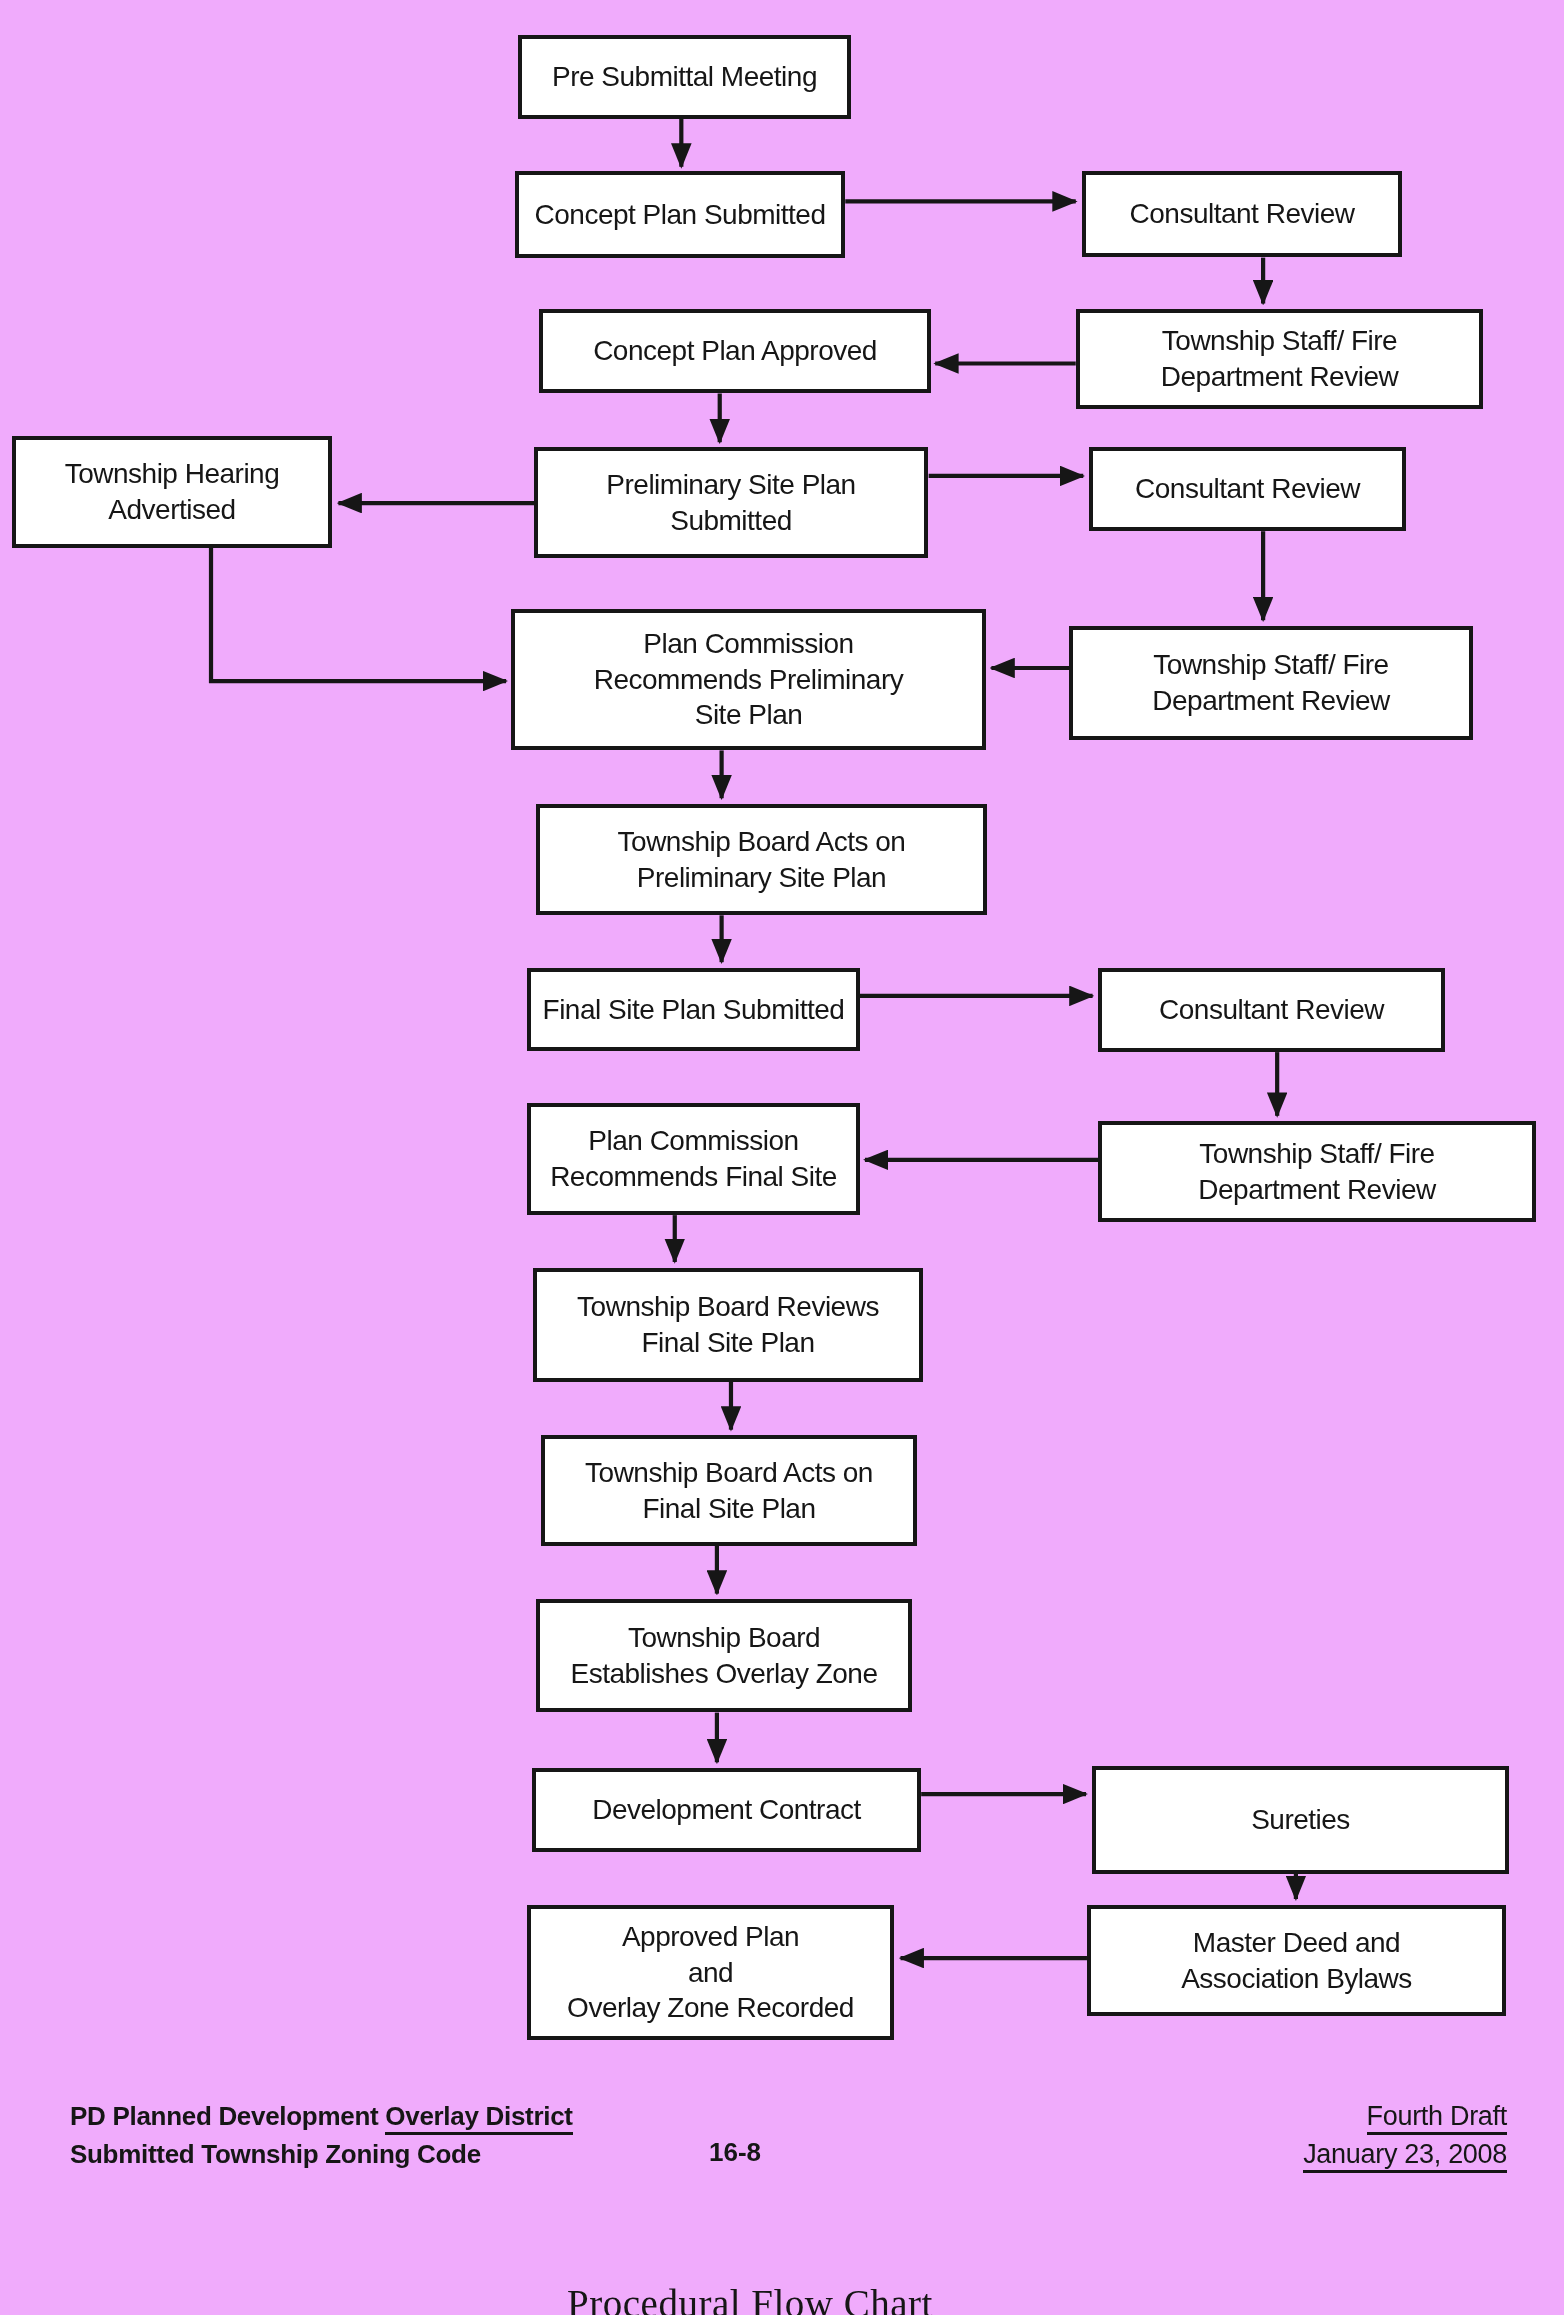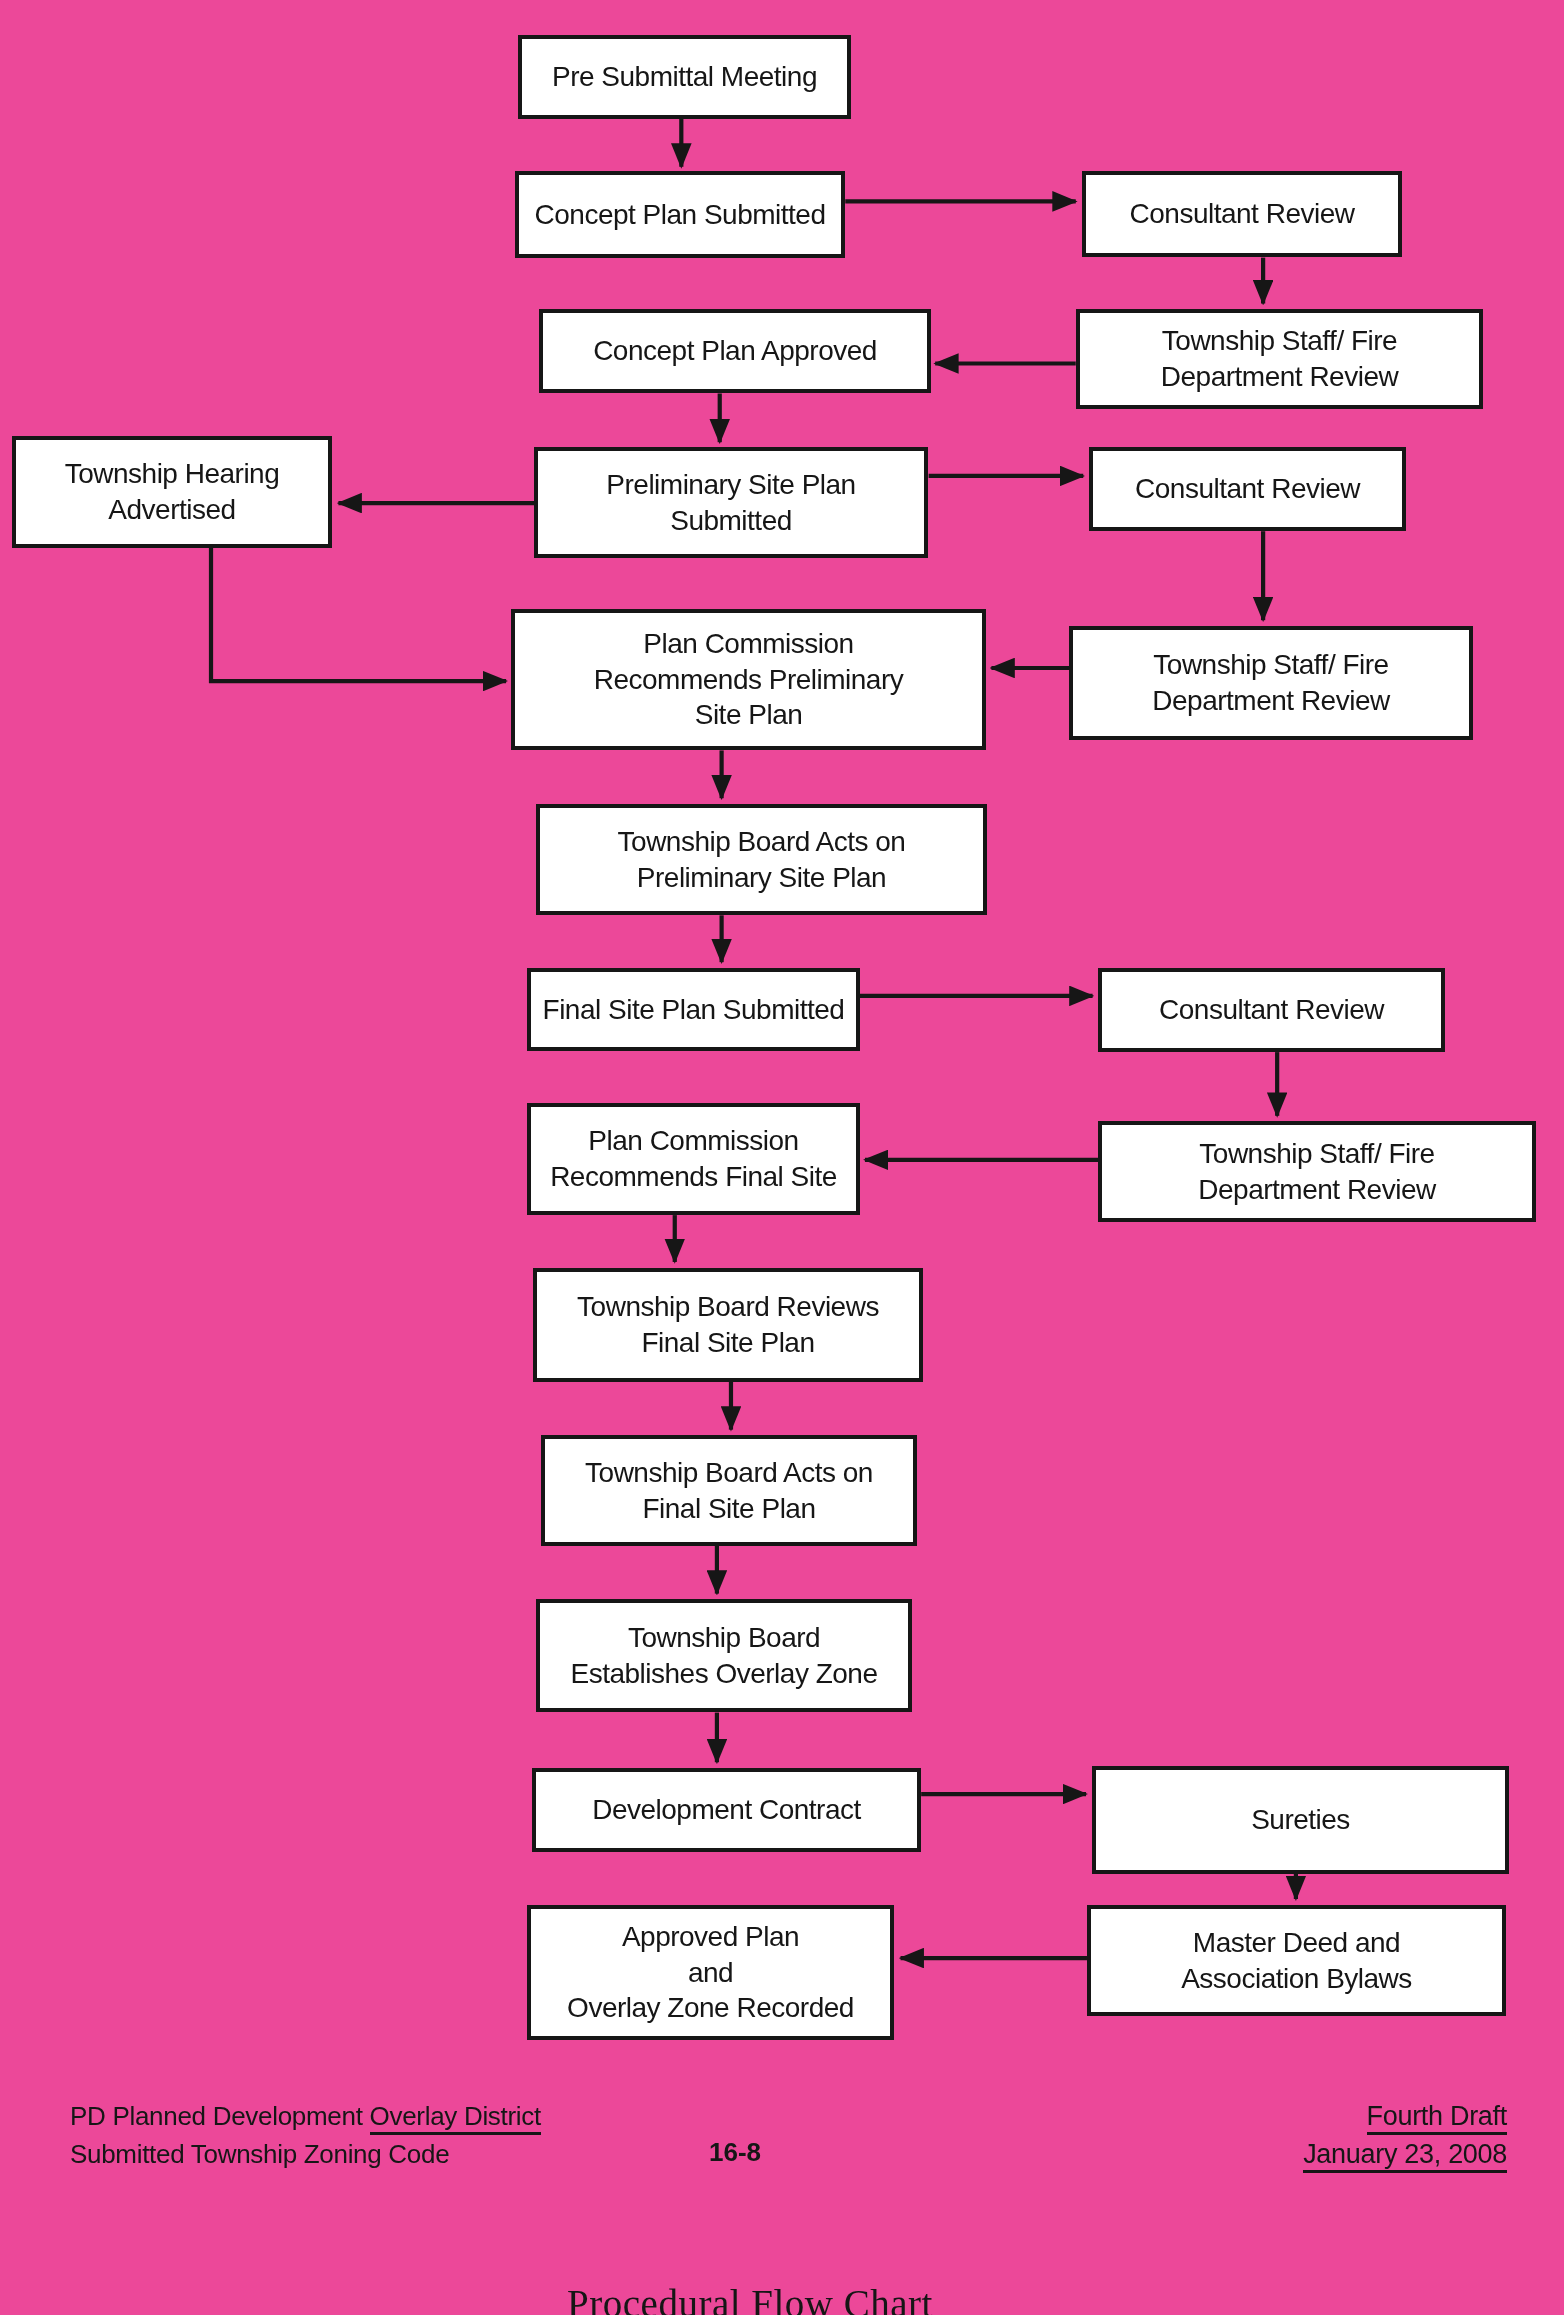--- a/index.html
+++ b/index.html
@@ -1,39 +1,39 @@
 <!DOCTYPE html>
 <html style="font-size:15px"><head>
 <meta charset="utf-8">
 <style>
   html,body{margin:0;padding:0;background:#ffffff;}
   .page{
     position:relative;
     width:1565px;height:2315px;
-    background:#ec4899;
+    background:#f0abfc;
     font-family:"Liberation Sans",sans-serif;
     color:#161616;
     overflow:hidden;
   }
   .box{
     position:absolute;
     box-sizing:border-box;
     border:4.7px solid #161616;
     background:#ffffff;
     display:flex;align-items:center;justify-content:center;
     text-align:center;
     font-size:28px;line-height:1.27;
     letter-spacing:-0.5px;
     white-space:pre-line;
     z-index:2;
   }
   svg.edges{position:absolute;left:0;top:0;z-index:1;}
   .footer-left{
     position:absolute;left:70px;top:2097px;
-    font-weight:normal;font-size:26px;line-height:38px;
+    font-weight:bold;font-size:26px;line-height:38px;
     letter-spacing:-0.3px;
   }
   .footer-right{
     position:absolute;right:58px;top:2097px;
     font-weight:normal;font-size:27px;line-height:38px;
     text-align:right;letter-spacing:-0.3px;
   }
   .u{border-bottom:3.7px solid #161616;padding-bottom:0.9px;}
   .page-num{
     position:absolute;left:709px;top:2137px;

